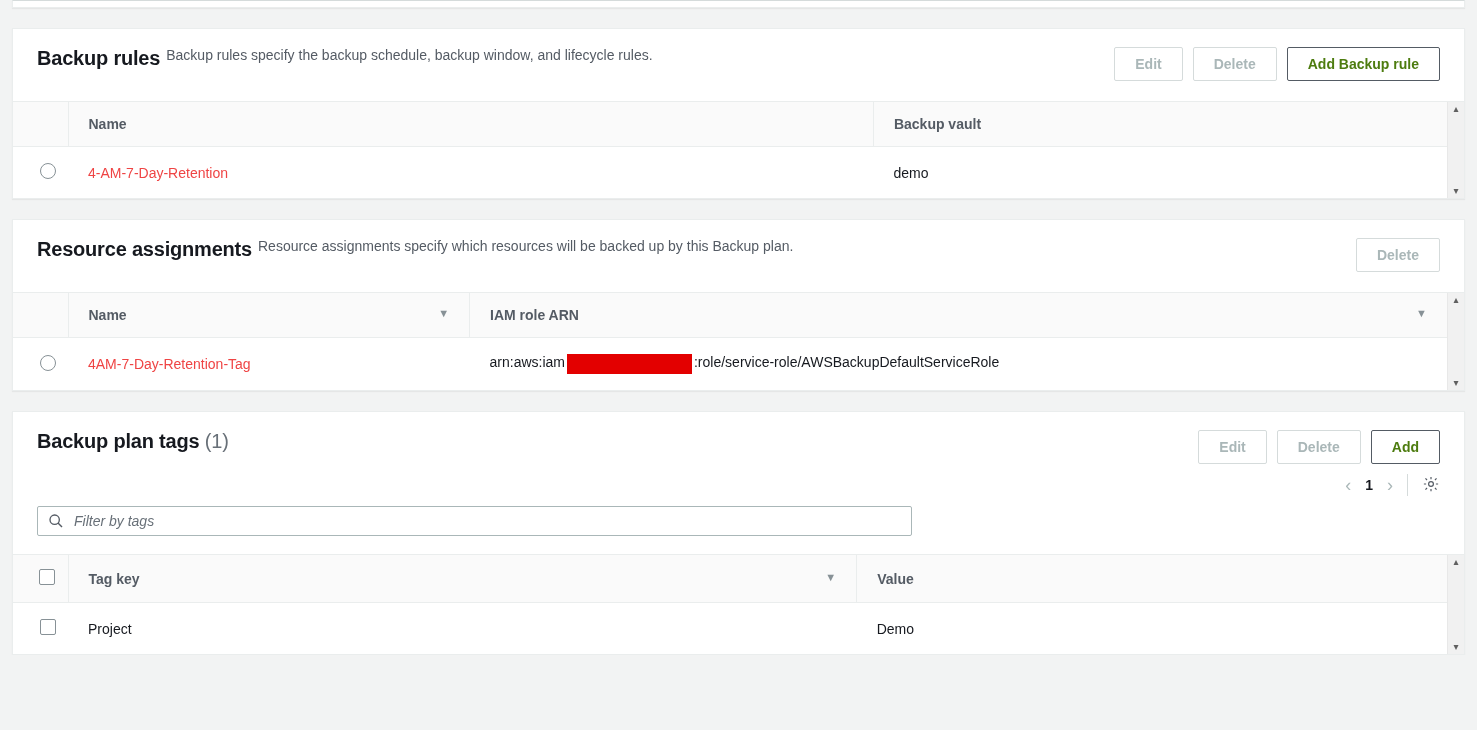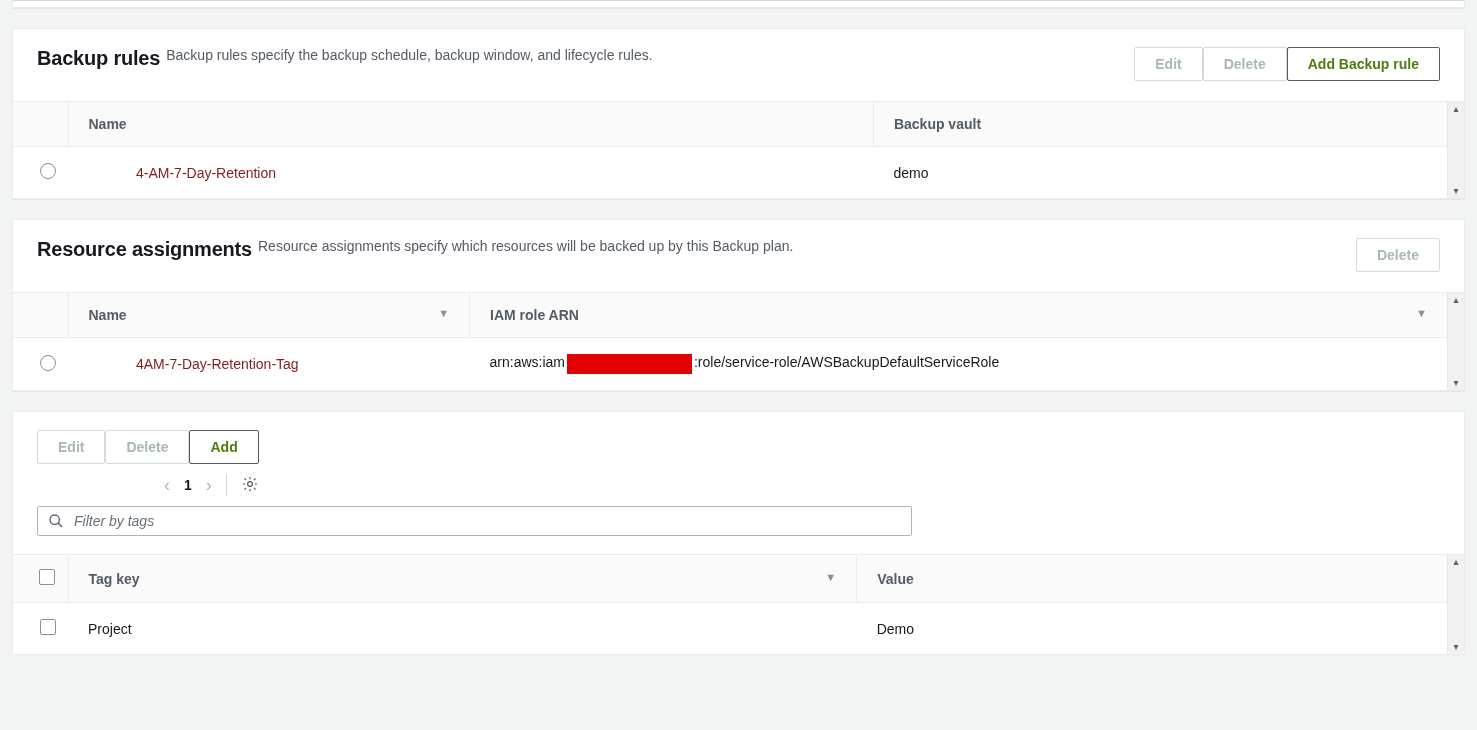--- a/index.html
+++ b/index.html
@@ -21,21 +21,21 @@
   .panel-header {
     display: flex;
     justify-content: space-between;
     align-items: flex-start;
     padding: 18px 24px 20px 24px;
   }
   .panel-title-group { display: flex; flex-direction: row; gap: 6px; }
   .panel-title { font-size: 20px; font-weight: 700; color: #16191f; letter-spacing: -0.2px; }
   .panel-title .count { font-weight: 400; color: #687078; }
   .panel-desc { font-size: 14px; color: #545b64; }
-  .btn-row { display: flex; align-items: center; flex-wrap: wrap; justify-content: flex-end; }
+  .btn-row { display: flex; gap: 10px; align-items: center; flex-wrap: wrap; justify-content: flex-end; }
   .btn {
     border: 1px solid #545b64;
     background: #fff;
     color: #4d7c0f;
     font-weight: 700;
     font-size: 14px;
     padding: 6px 20px;
     border-radius: 2px;
     cursor: pointer;
     line-height: 20px;
@@ -54,21 +54,21 @@
     padding: 14px 20px;
     border-bottom: 1px solid #eaeded;
     background: #fafafa;
   }
   thead th.sel, tbody td.sel { width: 55px; text-align: center; padding-left: 24px; padding-right: 10px; }
   thead th.sep { border-left: 1px solid #eaeded; }
   thead th .sort-icon { float: right; color: #879196; font-size: 11px; }
   tbody td { padding: 16px 20px; border-bottom: none; font-size: 14px; color: #16191f; vertical-align: middle;}
   tbody tr { border-top: 1px solid #eaeded; }
   tbody tr:first-child { border-top: none; }
-  .link { color: #7f1d1d; text-decoration: none; margin-left: 48px; }
+  .link { color: #ef4444; text-decoration: none; }
   .radio {
     width: 16px; height: 16px; border: 1px solid #879196; border-radius: 50%; display:inline-block; background:#fff;
   }
   .checkbox {
     width: 16px; height: 16px; border: 1px solid #879196; border-radius: 2px; display:inline-block; background:#fff;
   }
   .redact { display:inline-block; width: 125px; height: 20px; background:#e30000; vertical-align: middle; margin: 0 2px;}
   .search-row { padding: 0 24px 18px 24px; }
   .search-box {
     display:flex; align-items:center; gap:10px;
@@ -163,20 +163,25 @@
     <div class="scroll-decor">
       <div class="arrow">▴</div>
       <div class="thumb"></div>
       <div class="arrow">▾</div>
     </div>
   </div>
 </div>
 
 <div class="panel">
   <div class="panel-header" style="padding-bottom:10px;">
+    <div class="panel-title-group">
+      <div class="panel-title">
+        <span>Backup plan tags</span> <span class="count">(1)</span>
+      </div>
+    </div>
     <div class="tags-controls">
       <div class="btn-row">
         <button class="btn disabled">Edit</button>
         <button class="btn disabled">Delete</button>
         <button class="btn">Add</button>
       </div>
       <div class="pager">
         <span class="chev">‹</span>
         <span class="num">1</span>
         <span class="chev">›</span>

